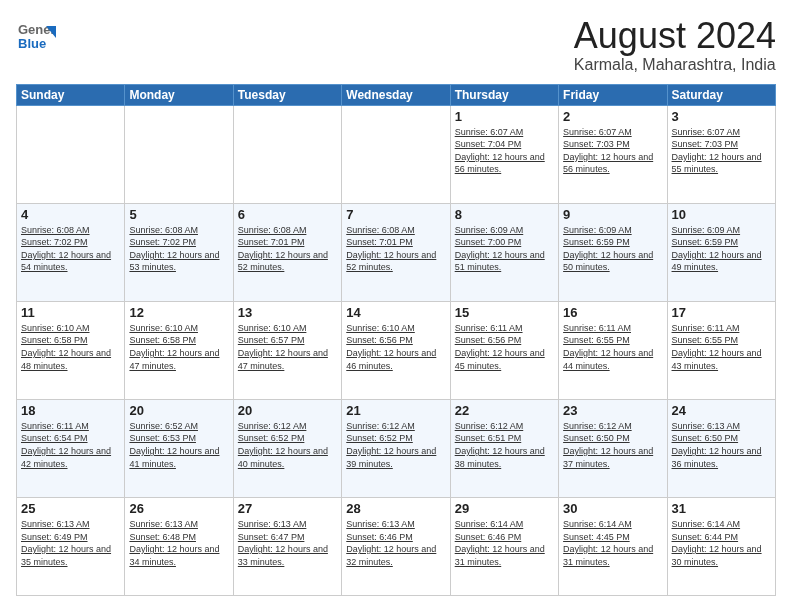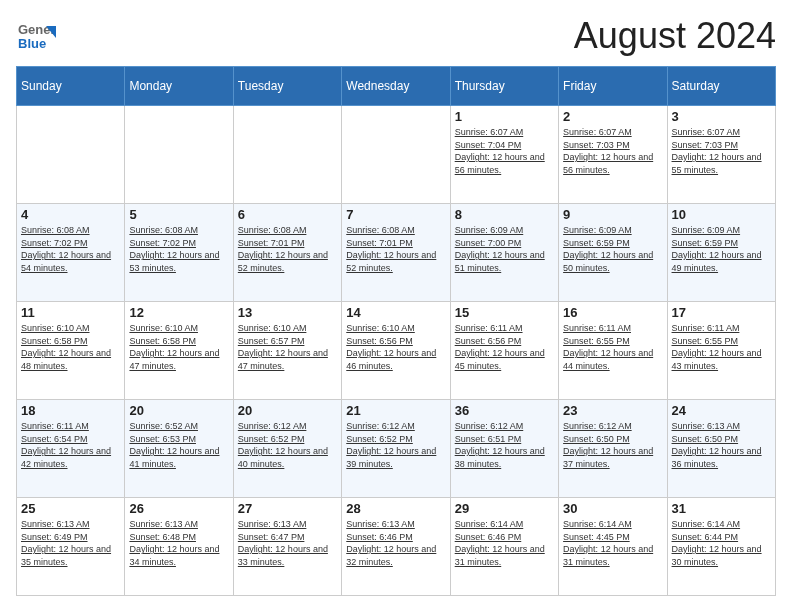--- a/index.html
+++ b/index.html
@@ -40,24 +40,24 @@
       flex: 1;
       border: 1px solid #ccc;
       border-collapse: collapse;
       width: 100%;
       table-layout: fixed;
     }
     .calendar th {
       background-color: #2b6cb0;
       color: #fff;
       font-size: 12px;
-      padding: 12px 4px;
+      padding: 3px 4px;
       text-align: left;
       border: 1px solid #5592cc;
-      font-weight: normal;
+      font-weight: bold;
     }
     .calendar td {
       border: 1px solid #ccc;
       vertical-align: top;
       padding: 3px 4px;
       font-size: 9.5px;
       color: #333;
       background: #fff;
       height: 80px;
     }
@@ -96,20 +96,21 @@
   <div class="header">
     <div class="logo-wrapper">
       <svg width="40" height="40" viewBox="0 0 40 40">
         <text x="2" y="18" font-size="13" font-weight="bold" fill="#666">General</text>
         <text x="2" y="32" font-size="13" font-weight="bold" fill="#1a6bbf">Blue</text>
         <polygon points="30,10 40,10 40,22" fill="#1a6bbf"></polygon>
       </svg>
     </div>
     <div class="title-block">
       <h1>August 2024</h1>
+      <h2>Karmala, Maharashtra, India</h2>
     </div>
   </div>
 
   <table class="calendar">
     <thead>
       <tr>
         <th>Sunday</th>
         <th>Monday</th>
         <th>Tuesday</th>
         <th>Wednesday</th>
@@ -271,21 +272,21 @@
 and 40 minutes.</div>
           </td>
           <td>
             <span class="day-num">21</span>
             <div class="day-info">Sunrise: 6:12 AM
 Sunset: 6:52 PM
 Daylight: 12 hours
 and 39 minutes.</div>
           </td>
           <td>
-            <span class="day-num">36</span>
+            <span class="day-num">22</span>
             <div class="day-info">Sunrise: 6:12 AM
 Sunset: 6:51 PM
 Daylight: 12 hours
 and 38 minutes.</div>
           </td>
           <td>
             <span class="day-num">23</span>
             <div class="day-info">Sunrise: 6:12 AM
 Sunset: 6:50 PM
 Daylight: 12 hours

